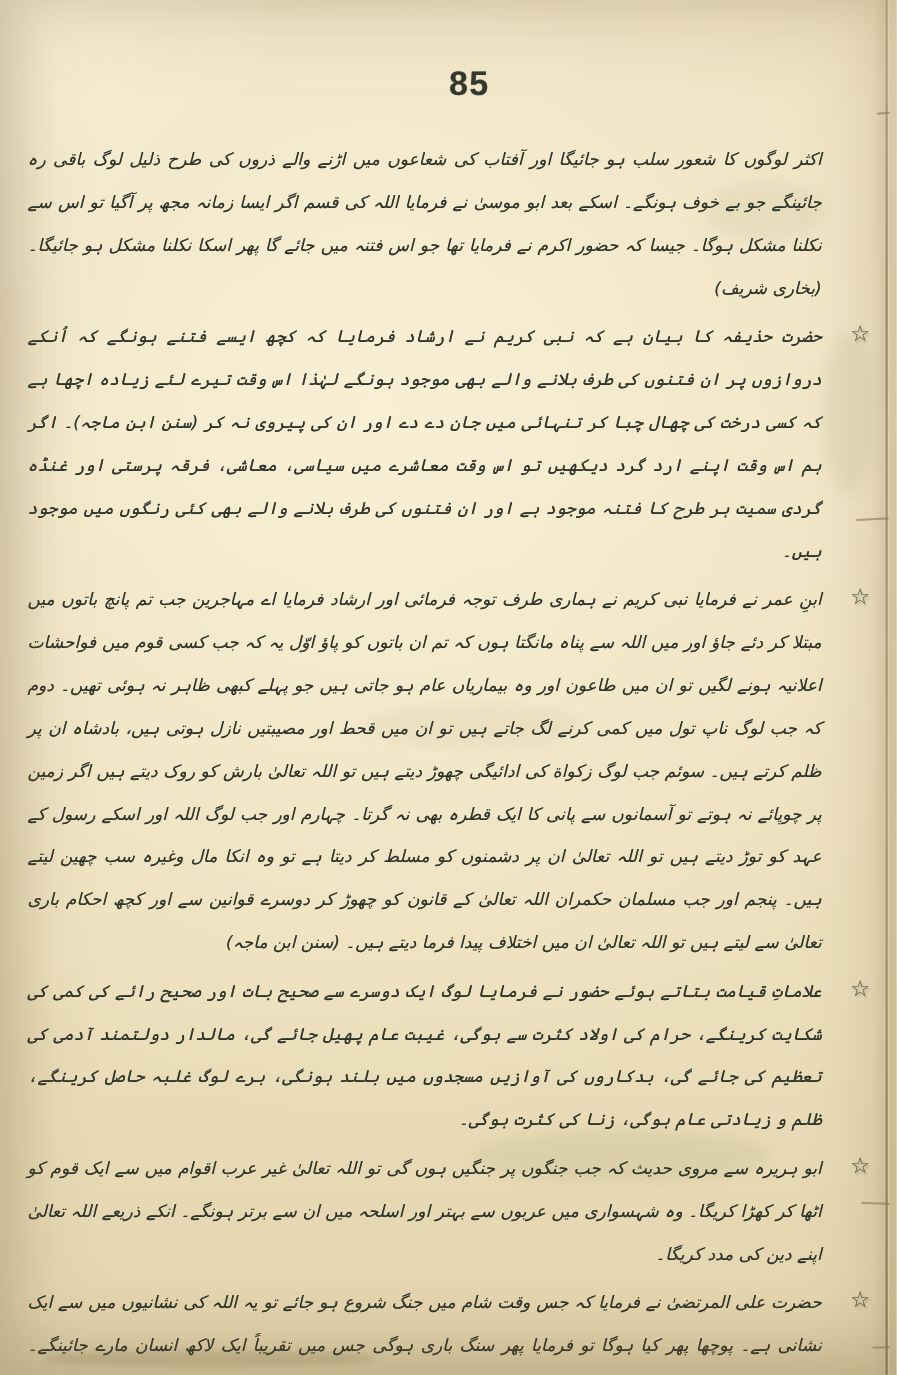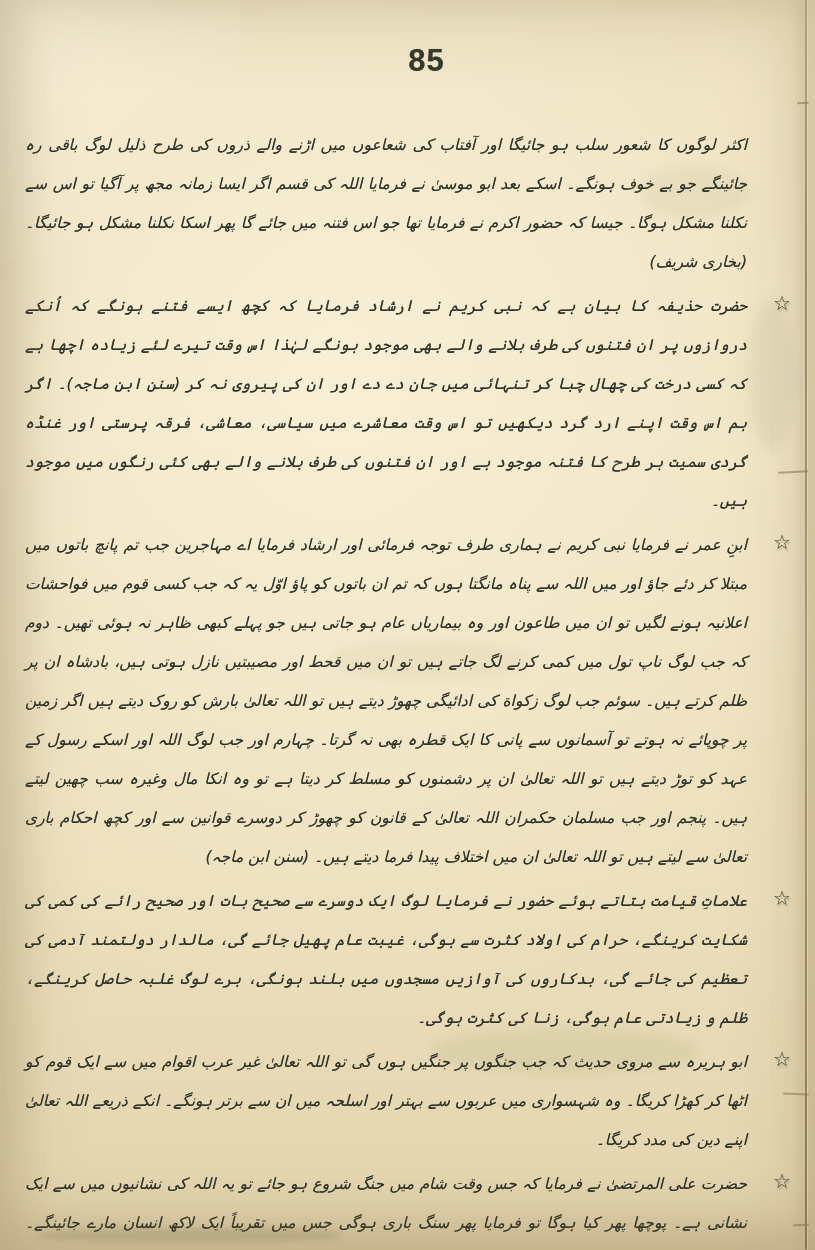--- a/index.html
+++ b/index.html
@@ -49,21 +49,21 @@
   .nick.n4 { right: 6px; top: 1224px; width: 16px; transform: rotate(-2deg); }
   
   .smudge { position: absolute; pointer-events: none; filter: blur(6px); z-index: 0; border-radius: 50%; }
   .smudge.s1 { left: 430px; top: 1028px; width: 270px; height: 46px; background: rgba(139,148,92,0.14); }
   .smudge.s2 { left: 748px; top: 300px;  width: 46px;  height: 150px; background: rgba(150,150,95,0.12); }
   .smudge.s3 { left: 640px; top: 165px;  width: 110px; height: 55px;  background: rgba(150,145,95,0.10); }
   .smudge.s4 { left: 330px; top: 640px;  width: 200px; height: 40px;  background: rgba(150,145,95,0.08); }
   .smudge.s5 { left: 40px;  top: 1228px; width: 300px; height: 14px;  background: rgba(118,108,68,0.22); filter: blur(3px); border-radius: 40%; }
 
   .page-number {
-    position: absolute; top: 43px; left: 0; right: 0; z-index: 3;
+    position: absolute; top: 58px; left: 0; right: 0; z-index: 3;
     text-align: center; padding-left: 38px;
     font-family: "Liberation Sans", sans-serif;
     font-weight: bold; font-size: 31px; letter-spacing: 1px;
     color: #33392e;
     text-shadow: 0 0 1px rgba(51,57,46,0.45);
   }
   .content {
     position: absolute; top: 126px; right: 68px; left: 25px; z-index: 2;
     direction: rtl;
     font-style: italic;

